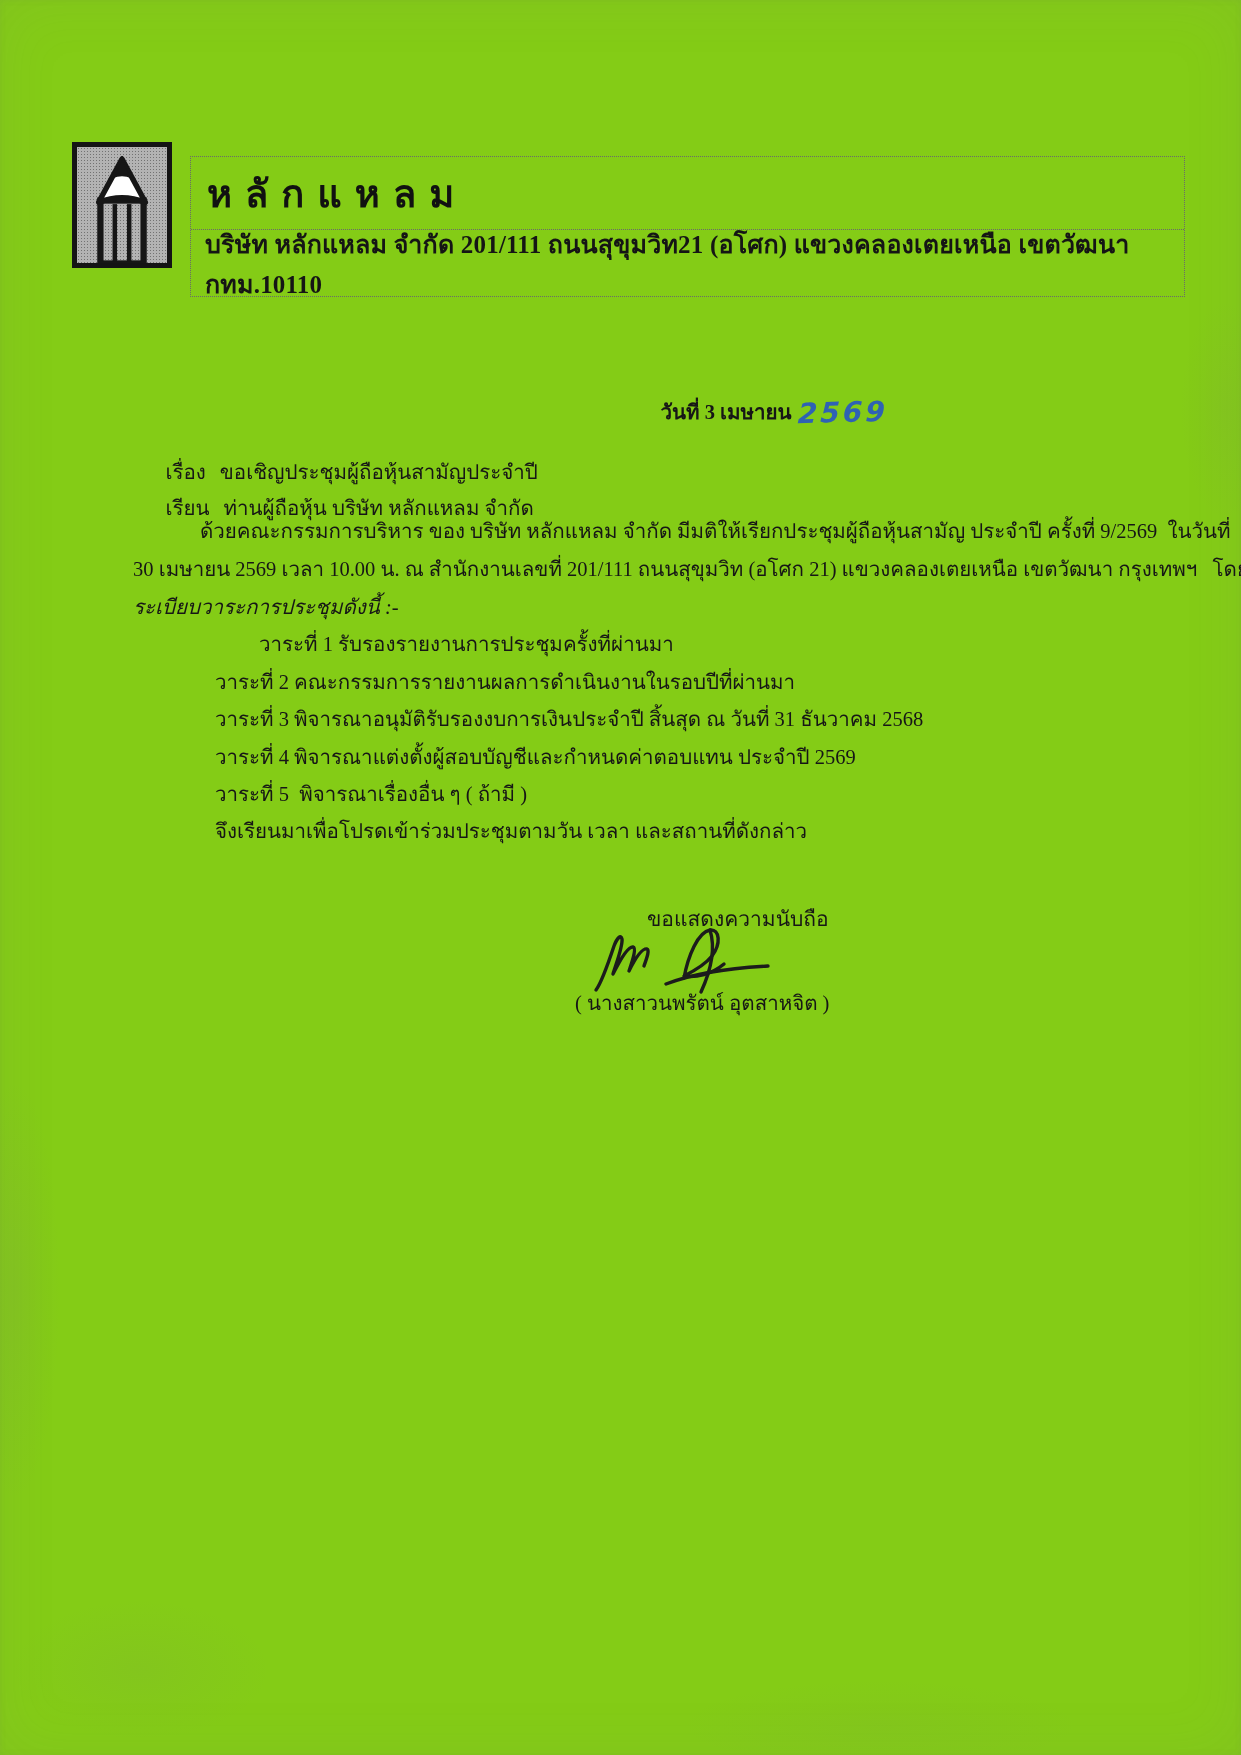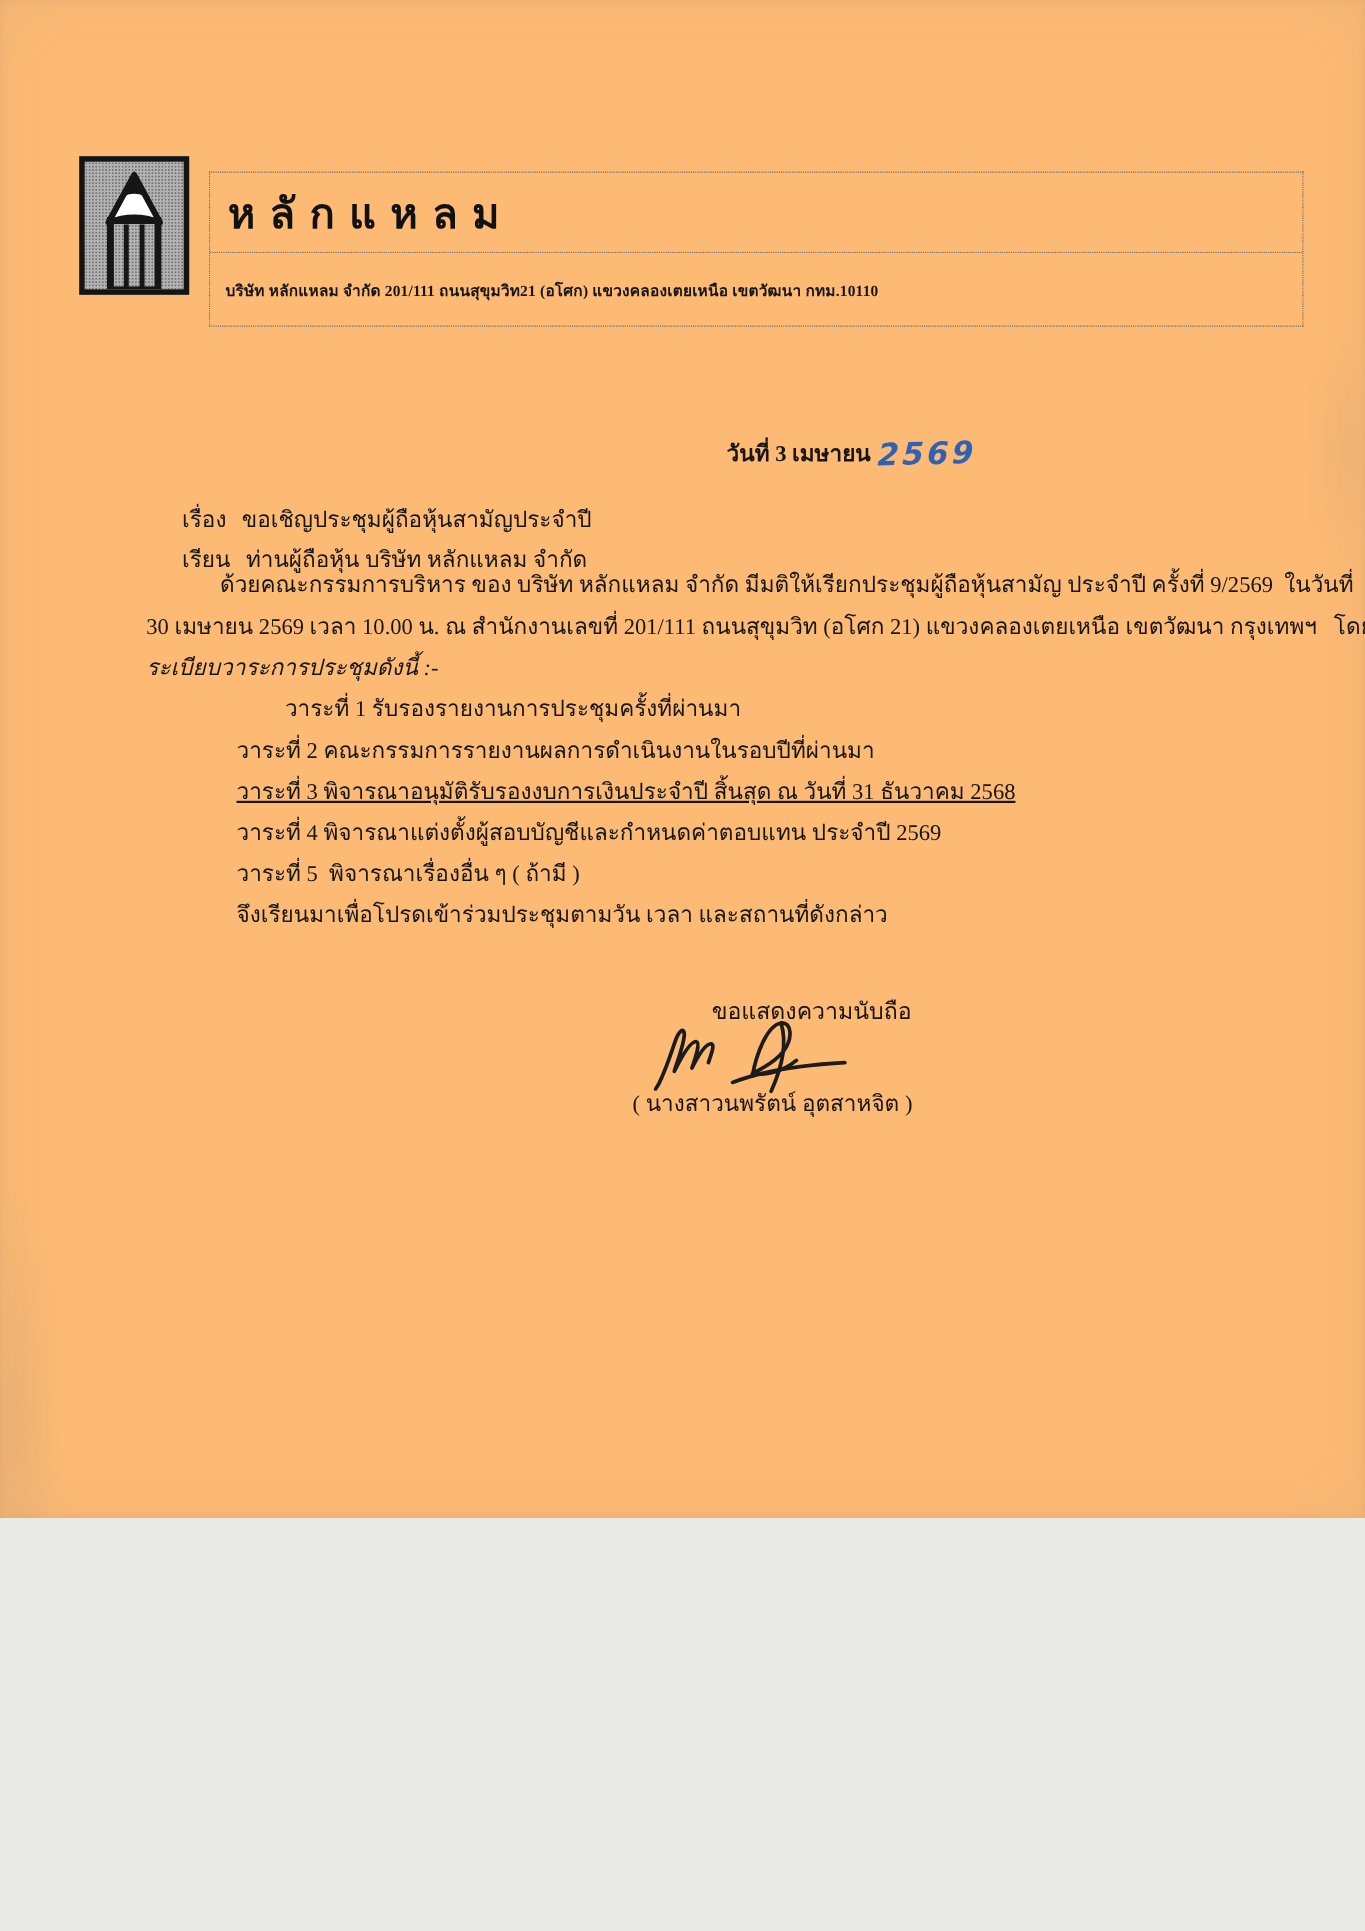--- a/index.html
+++ b/index.html
@@ -2,22 +2,22 @@
 <html><head>
 <meta charset="utf-8">
 <style>
   html,body{margin:0;padding:0;}
   body{
     width:1241px;height:1755px;
     background:#e9e9e6;
     font-family:"Liberation Serif","DejaVu Serif",serif;
   }
   .page{
-    position:relative;width:1241px;height:1380px;overflow:hidden;
-    background:#fdba74;
+    position:relative;width:1241px;height:1755px;overflow:hidden;
+    background:#84cc16;
     box-shadow:inset 0 0 60px rgba(120,120,115,0.10), inset 0 0 6px rgba(100,100,95,0.10);
     color:#1c1c1c;
   }
   
   .smudge{position:absolute;pointer-events:none;border-radius:50%;}
   .smudge.s1{left:-30px;top:1080px;width:90px;height:420px;background:radial-gradient(closest-side,rgba(120,120,115,0.10),transparent);}
   .smudge.s2{left:10px;top:1600px;width:260px;height:140px;background:radial-gradient(closest-side,rgba(120,120,115,0.08),transparent);}
   .smudge.s3{left:1180px;top:300px;width:90px;height:220px;background:radial-gradient(closest-side,rgba(120,120,115,0.07),transparent);}
   .smudge.s4{left:680px;top:1680px;width:400px;height:90px;background:radial-gradient(closest-side,rgba(120,120,115,0.06),transparent);}
 
@@ -44,42 +44,42 @@
   .company-title{
     padding-left:16px;
     font-family:"Liberation Serif","DejaVu Serif",serif;
     font-size:38px;font-weight:bold;letter-spacing:13px;color:#111;
   }
   .header-address-cell{
     position:absolute;left:0;top:73px;width:100%;height:68px;
     display:flex;align-items:center;
   }
   .company-address{
-    padding-left:14px;font-size:14px;font-weight:600;color:#151515;
+    padding-left:14px;font-size:25px;font-weight:600;color:#151515;
     letter-spacing:0.2px;
   }
 
   
   .line{position:absolute;font-size:20.5px;color:#161616;white-space:pre;}
   .date-line{left:640px;top:372px;font-weight:600;}
   .hand-year{
     display:inline-block;margin-left:6px;
     font-family:"DejaVu Sans",sans-serif;font-style:italic;font-weight:600;
     font-size:28px;color:#2f62b4;letter-spacing:3px;
     transform:rotate(-1.5deg) skewX(-4deg);vertical-align:-3px;
   }
   .lbl{display:inline-block;margin-right:14px;}
   .subject-line{left:145px;top:432px;}
   .salutation-line{left:145px;top:468px;}
   .body1{left:200px;top:514px;}
   .body2{left:133px;top:552px;}
   .body3{left:133px;top:590px;font-style:italic;}
   .ag0{left:215px;top:627px;margin-left:44px;}
   .ag1{left:215px;top:665px;}
-  .ag2{left:215px;top:702px;text-decoration:underline;}
+  .ag2{left:215px;top:702px;}
   .ag3{left:215px;top:740px;text-align:right;}
   .ag4{left:215px;top:777px;}
   .closing-line{left:215px;top:814px;}
   .signoff-line{left:647px;top:902px;font-size:21px;}
   .signer-line{left:575px;top:986px;font-size:20.5px;}
   .signature{position:absolute;left:588px;top:916px;width:190px;height:84px;}
   .signature svg{display:block;width:100%;height:100%;}
 </style>
 </head>
 <body>

